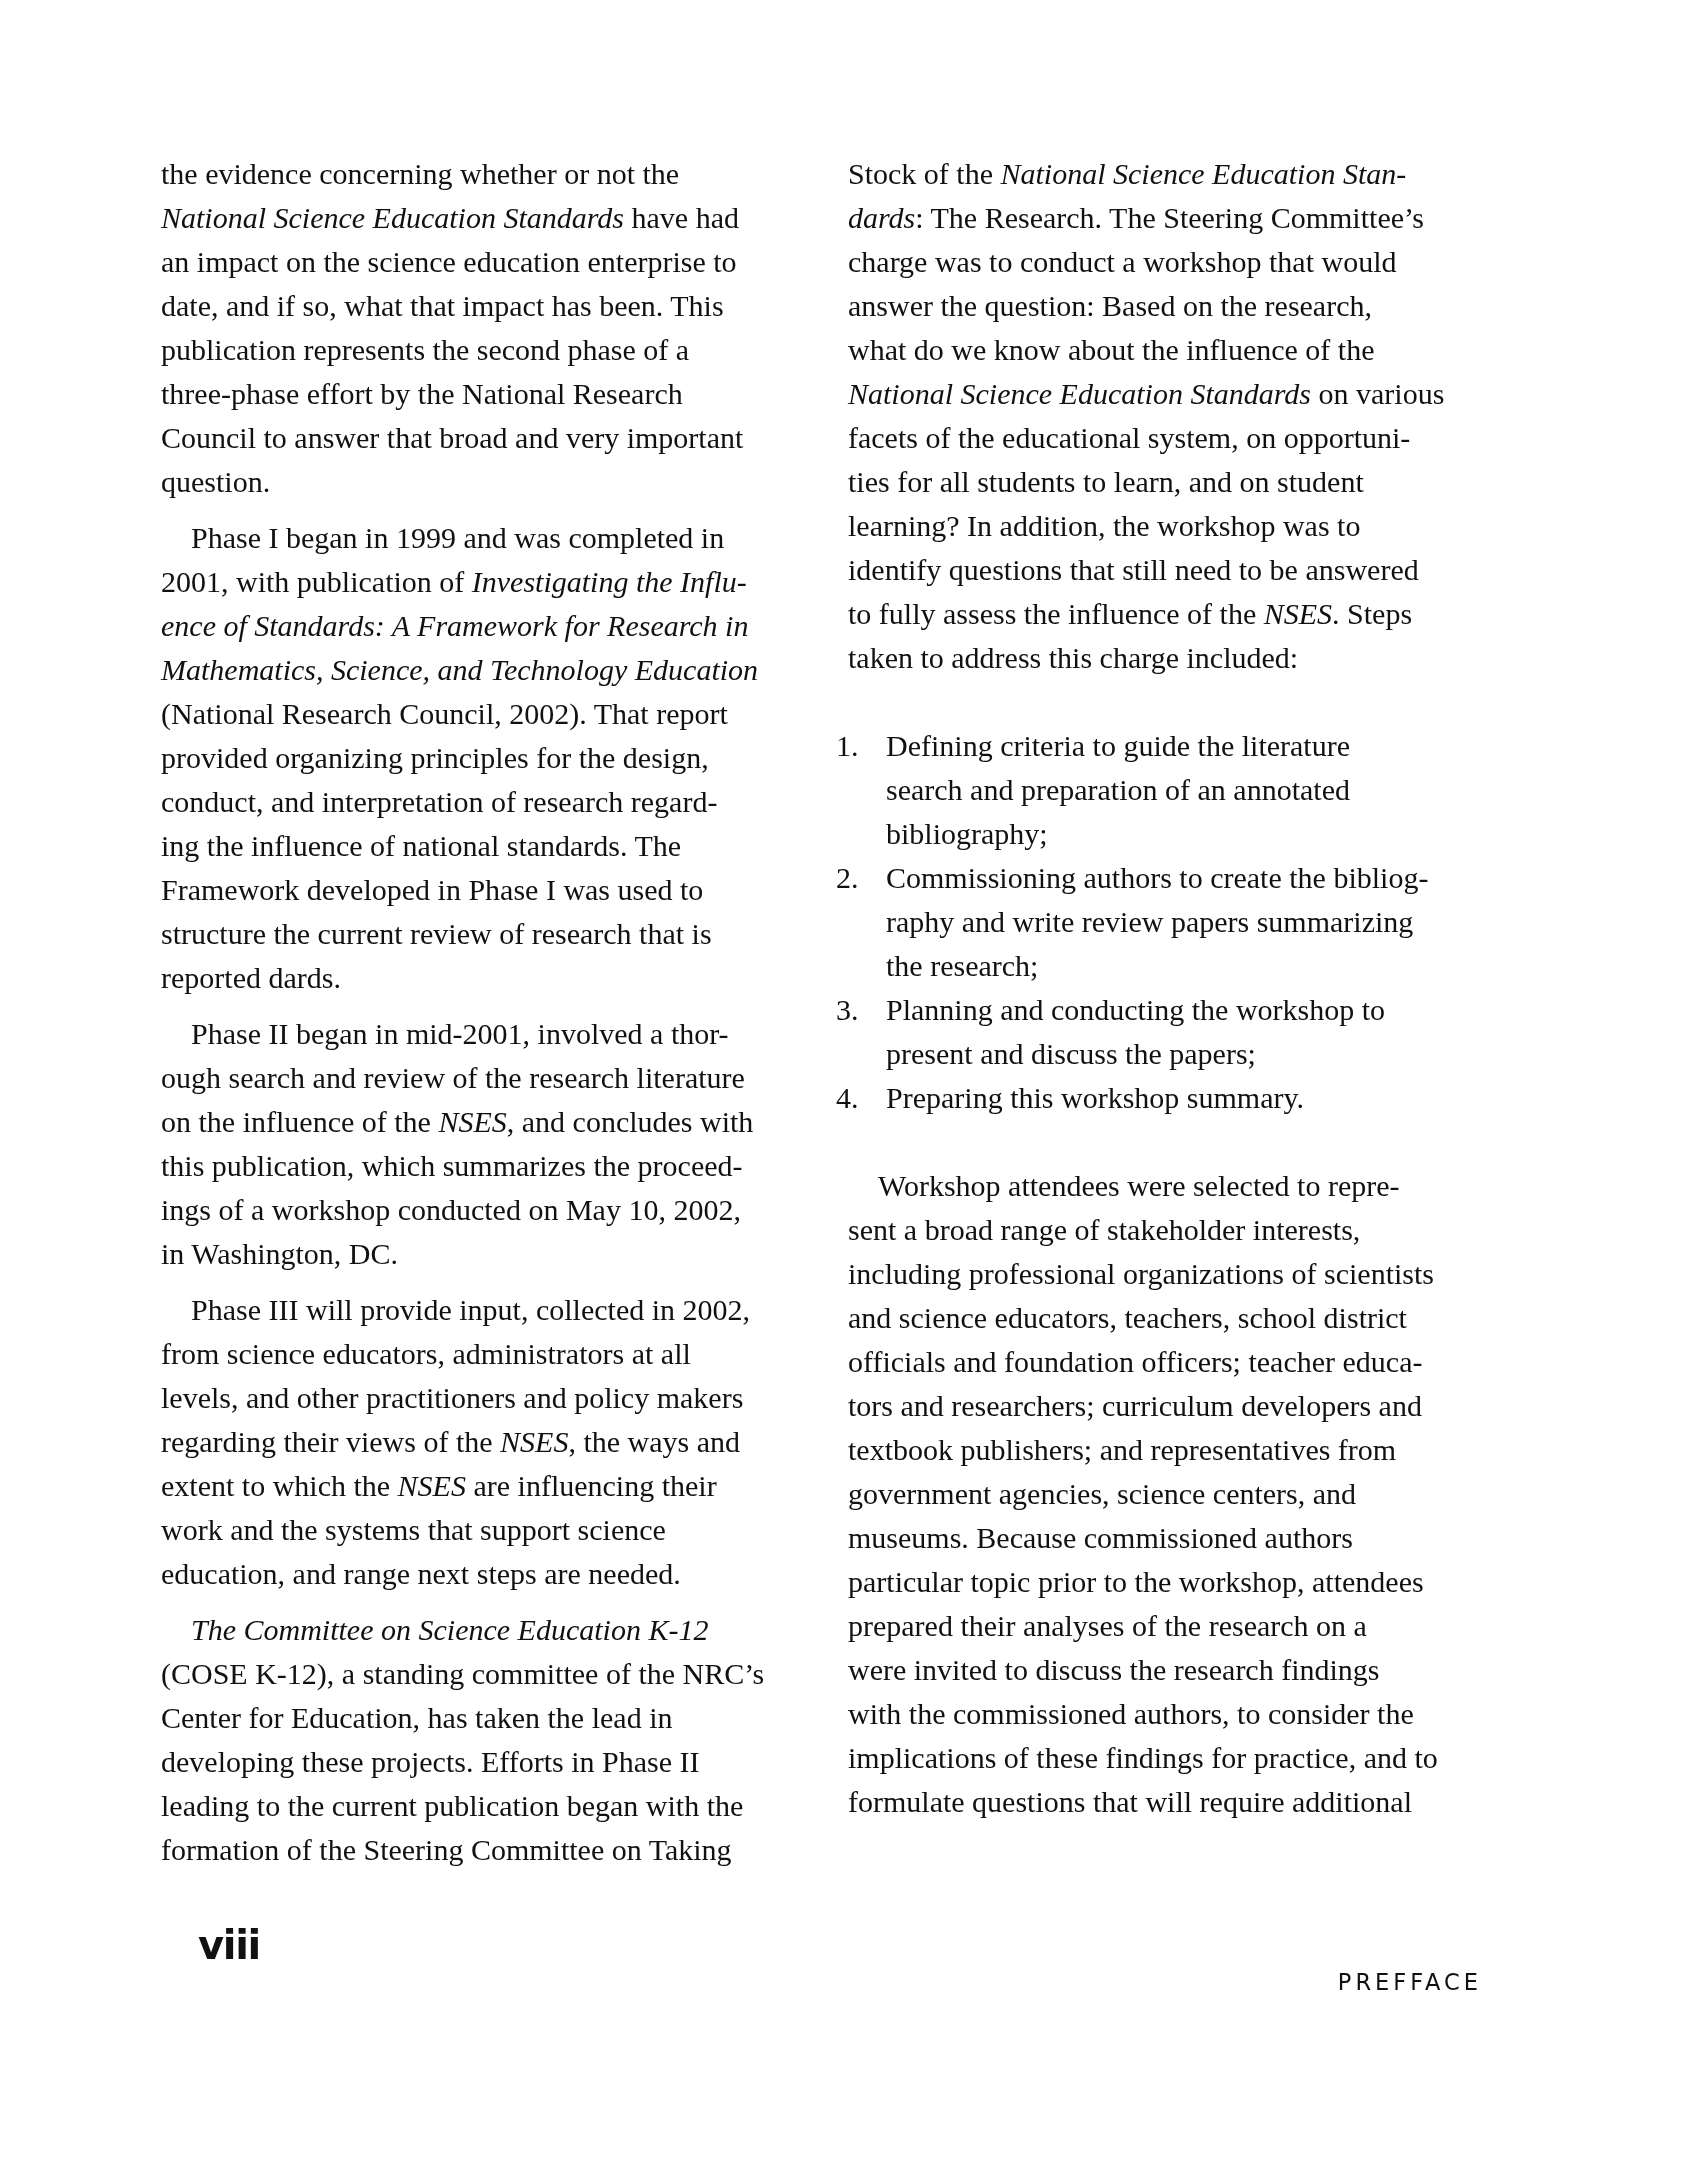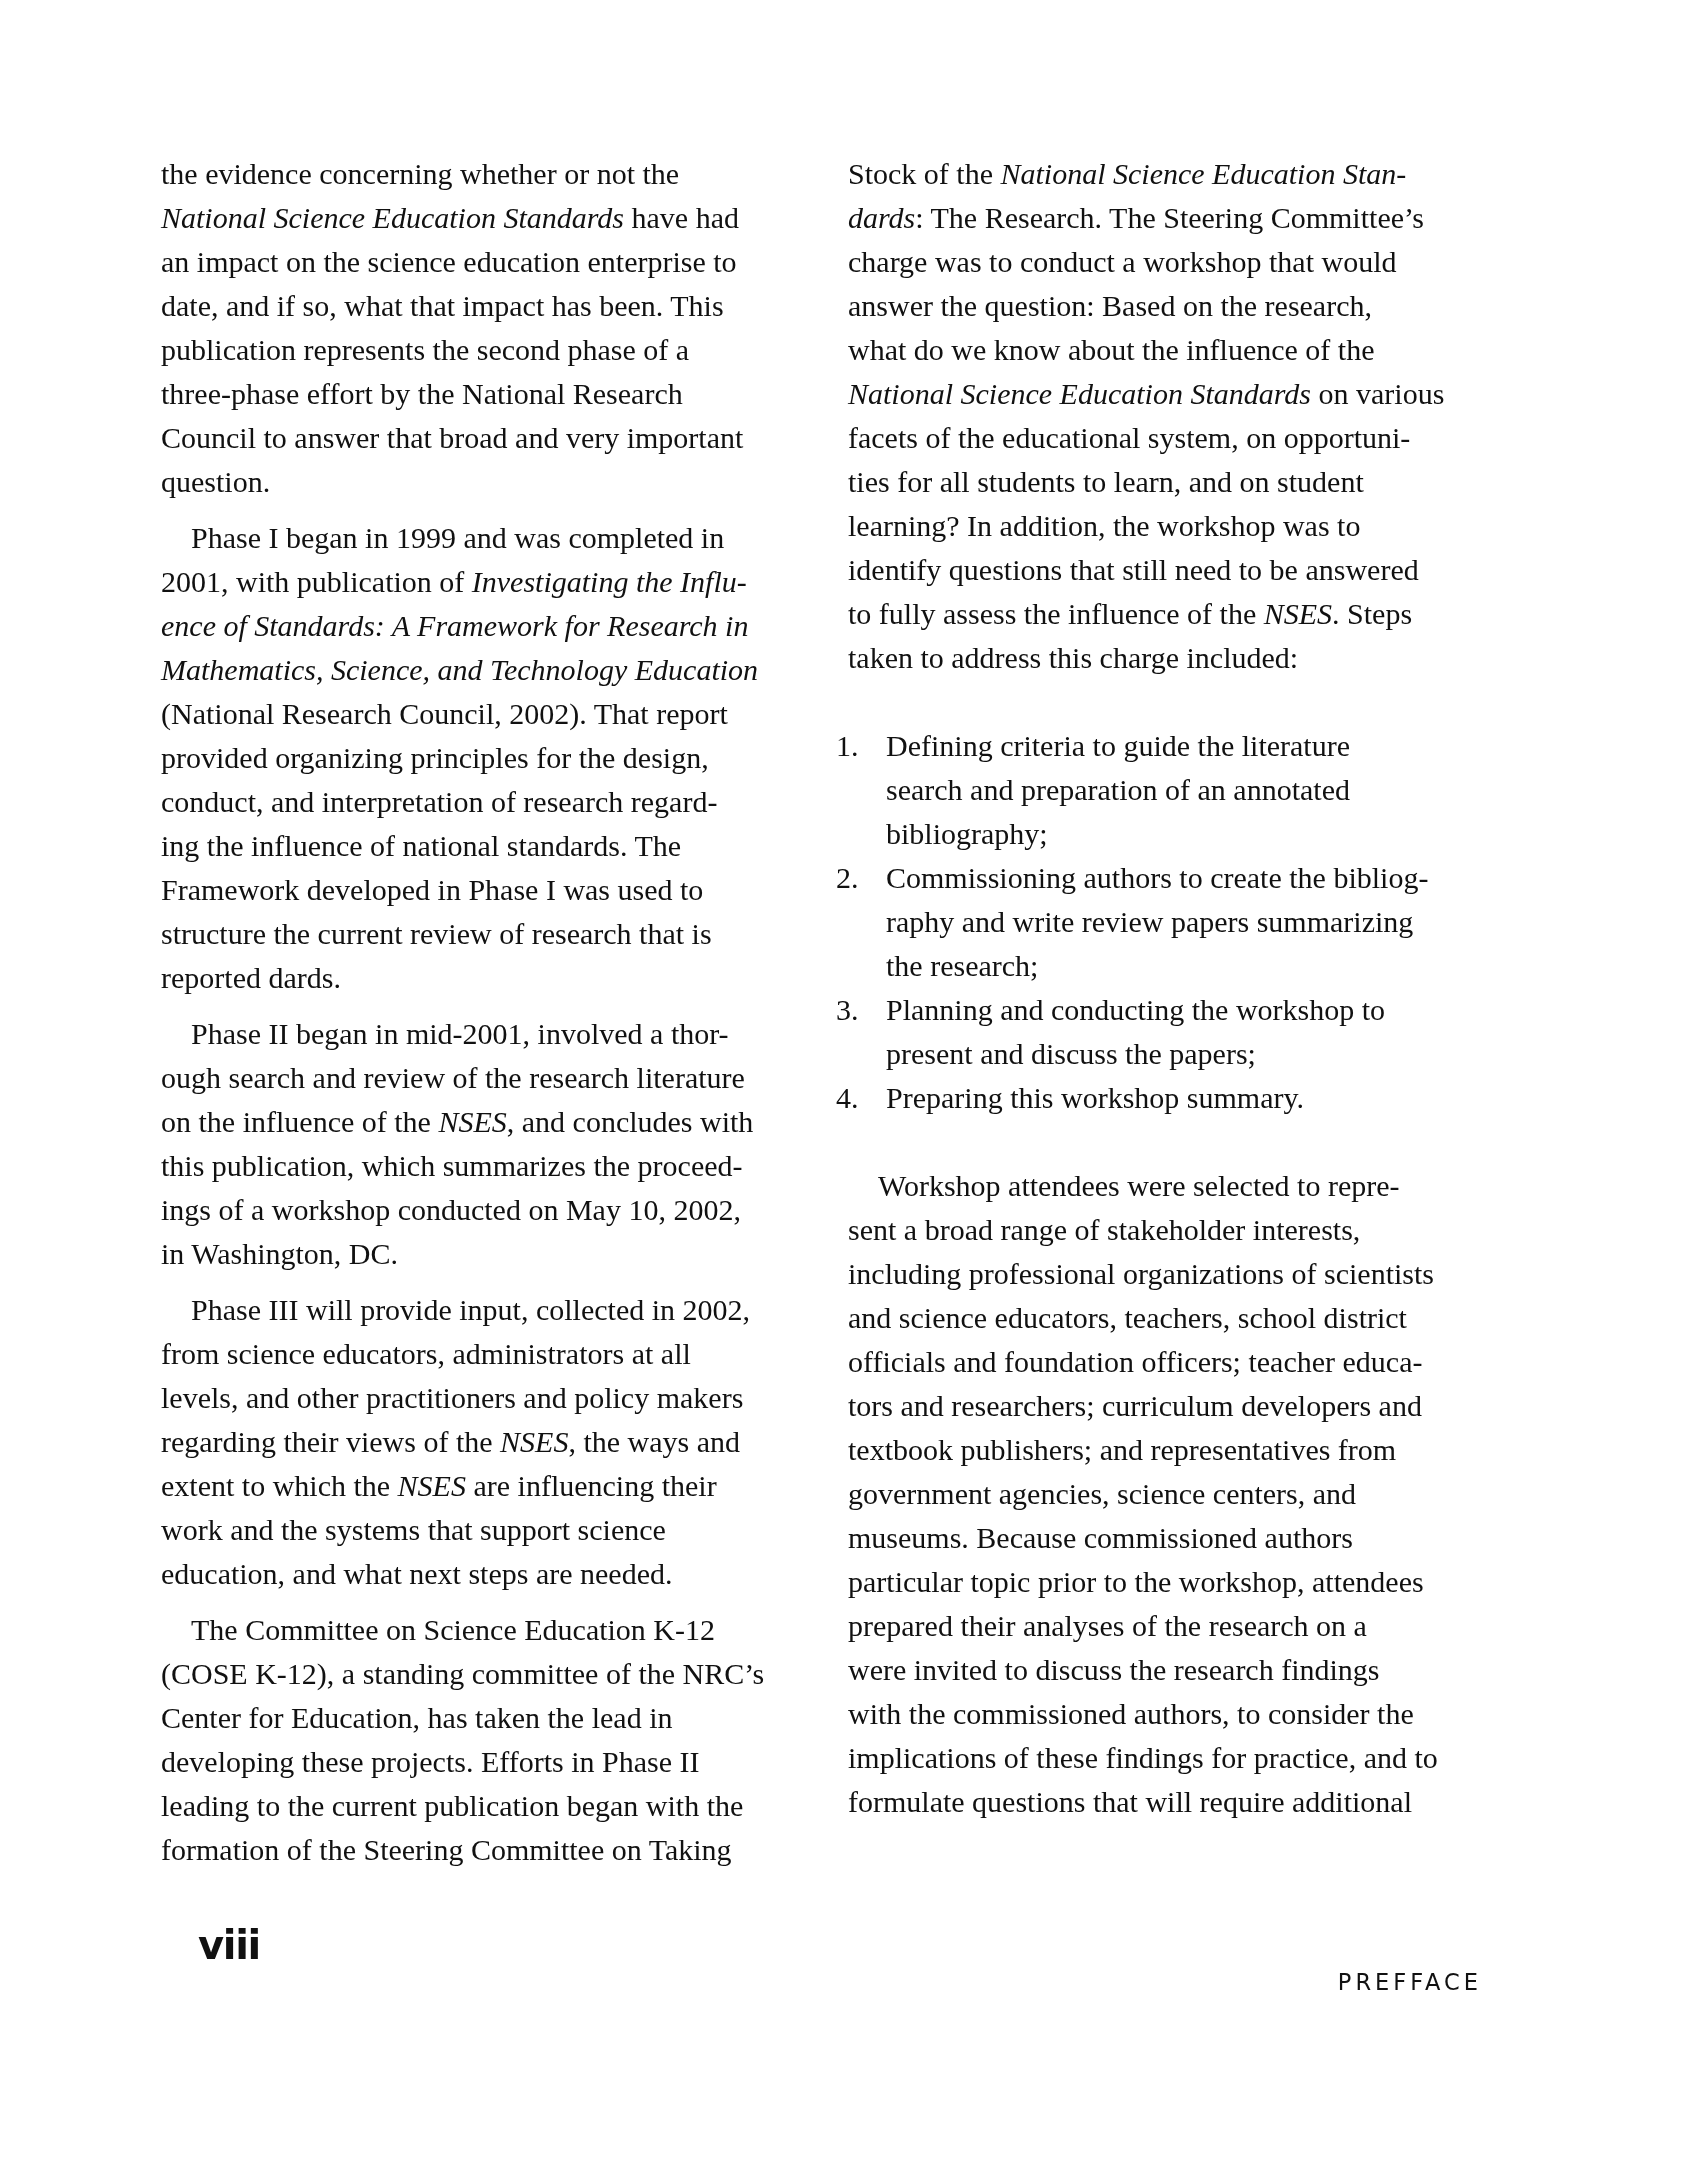--- a/index.html
+++ b/index.html
@@ -53,24 +53,24 @@
       <span class="line">ings of a workshop conducted on May 10, 2002,</span>
       <span class="line">in Washington, DC.</span>
     </div>
     <div class="p indent" style="text-indent: 0px;">
       <span class="line" style="padding-left: 30px;">Phase III will provide input, collected in 2002,</span>
       <span class="line">from science educators, administrators at all</span>
       <span class="line">levels, and other practitioners and policy makers</span>
       <span class="line">regarding their views of the <em>NSES</em>, the ways and</span>
       <span class="line">extent to which the <em>NSES</em> are influencing their</span>
       <span class="line">work and the systems that support science</span>
-      <span class="line">education, and what next steps are needed.</span>
+      <span class="line">education, and range next steps are needed.</span>
     </div>
     <div class="p indent" style="text-indent: 0px;">
-      <span class="line" style="padding-left: 30px;">The Committee on Science Education K-12</span>
+      <span class="line" style="padding-left: 30px; font-style: italic;">The Committee on Science Education K-12</span>
       <span class="line">(COSE K-12), a standing committee of the NRC’s</span>
       <span class="line">Center for Education, has taken the lead in</span>
       <span class="line">developing these projects. Efforts in Phase II</span>
       <span class="line">leading to the current publication began with the</span>
       <span class="line">formation of the Steering Committee on Taking</span>
     </div>
   </div>
 <div id="col-right" class="col">
   <div id="right-intro">
       <div class="p" style="text-indent: 0px;">

